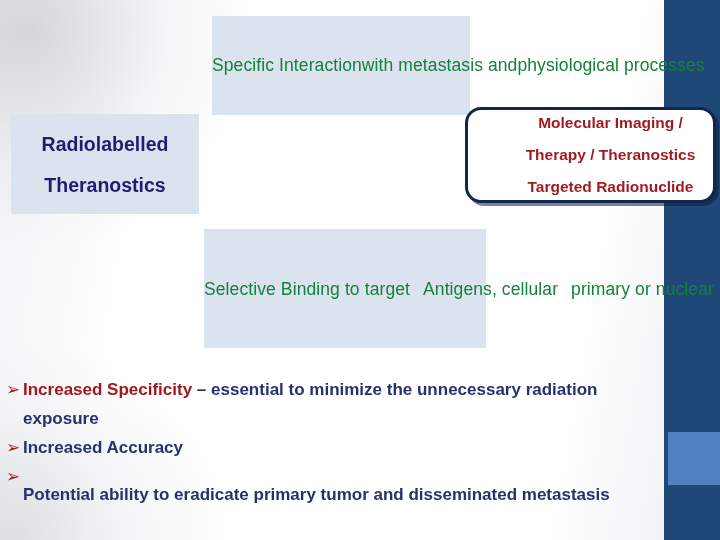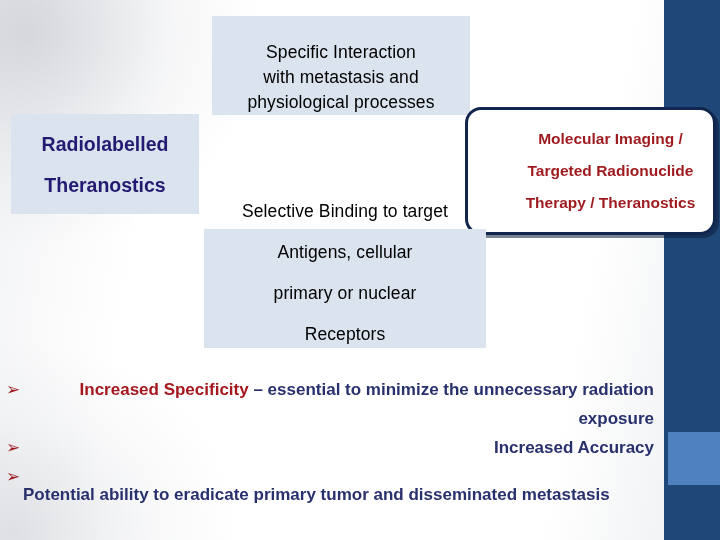--- a/index.html
+++ b/index.html
@@ -40,27 +40,27 @@
     top: 432px;
     width: 52px;
     height: 53px;
     background: #4f80c0;
   }
 
   
   .lb-box {
     position: absolute;
     background: #dbe3ee;
-    color: #000000;
+    color: #15803d;
     font-weight: 400;
     text-align: center;
     display: flex;
-    flex-direction: column;
+    flex-direction: row;
     align-items: center;
-    justify-content: flex-end;
+    justify-content: flex-start;
     box-sizing: border-box;
     letter-spacing: 0.1px;
   }
   .lb-box .ln { display: block; white-space: nowrap; }
 
   #box-specific {
     left: 212px;
     top: 16px;
     width: 258px;
     height: 99px;
@@ -98,21 +98,21 @@
     gap: 11px;
   }
   #box-radiolabelled .ln { display: block; white-space: nowrap; }
 
   
   #box-molecular {
     position: absolute;
     left: 465px;
     top: 107px;
     width: 251px;
-    height: 128px;
+    height: 96px;
     background: #ffffff;
     border: 3px solid #10264f;
     border-radius: 16px;
     box-sizing: border-box;
     color: #9e1a1f;
     font-weight: bold;
     font-size: 15.5px;
     line-height: 32px;
     text-align: center;
     display: flex;
@@ -143,21 +143,20 @@
     flex: 0 0 auto;
     width: 17px;
     color: #9e1a1f;
     font-size: 17px;
     line-height: 29px;
     text-align: left;
   }
   .bullet-body {
     flex: 1 1 auto;
     font-weight: bold;
-    text-align: right;
   }
   .bullet-body.justified {
     text-align: justify;
     text-align-last: left;
     margin-top: 18px;
   }
   .accent-red { color: #a3171d; }
   .ink-blue { color: #29306e; }
 </style>
 </head>
@@ -174,22 +173,22 @@
     <span class="ln">physiological processes</span>
   </div>
 
   <div id="box-radiolabelled">
     <span class="ln">Radiolabelled</span>
     <span class="ln">Theranostics</span>
   </div>
 
   <div id="box-molecular">
     <span class="ln">Molecular Imaging /</span>
+    <span class="ln">Therapy / Theranostics</span>
     <span class="ln">Targeted Radionuclide</span>
-    <span class="ln">Therapy / Theranostics</span>
   </div>
 
   <div class="lb-box" id="box-selective">
     <span class="ln">Selective Binding to target</span>
     <span class="ln">Antigens, cellular</span>
     <span class="ln">primary or nuclear</span>
     <span class="ln">Receptors</span>
   </div>
 
   <div id="bullets">

